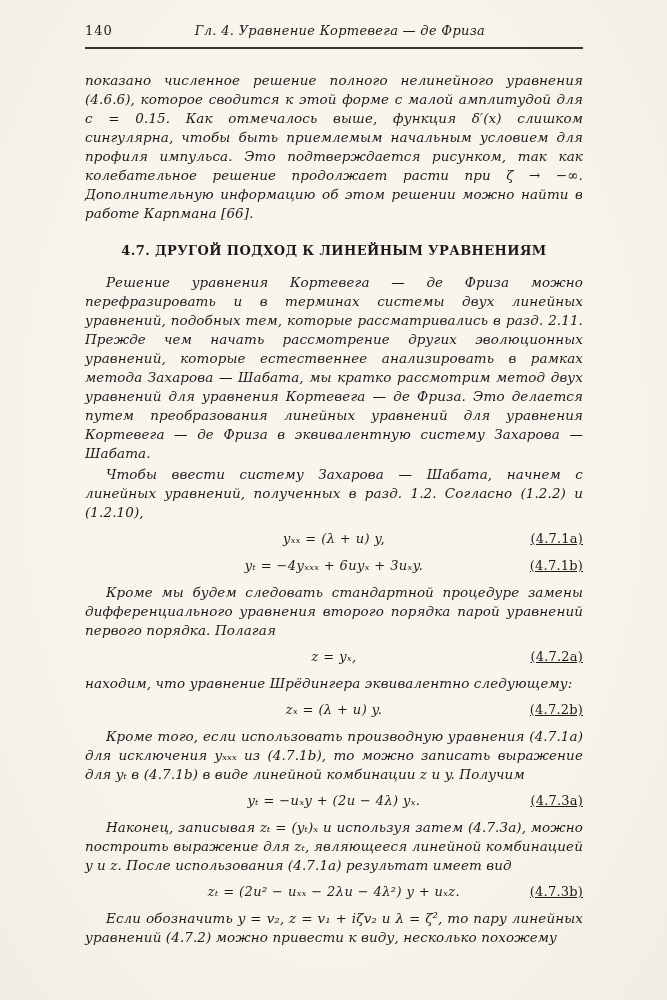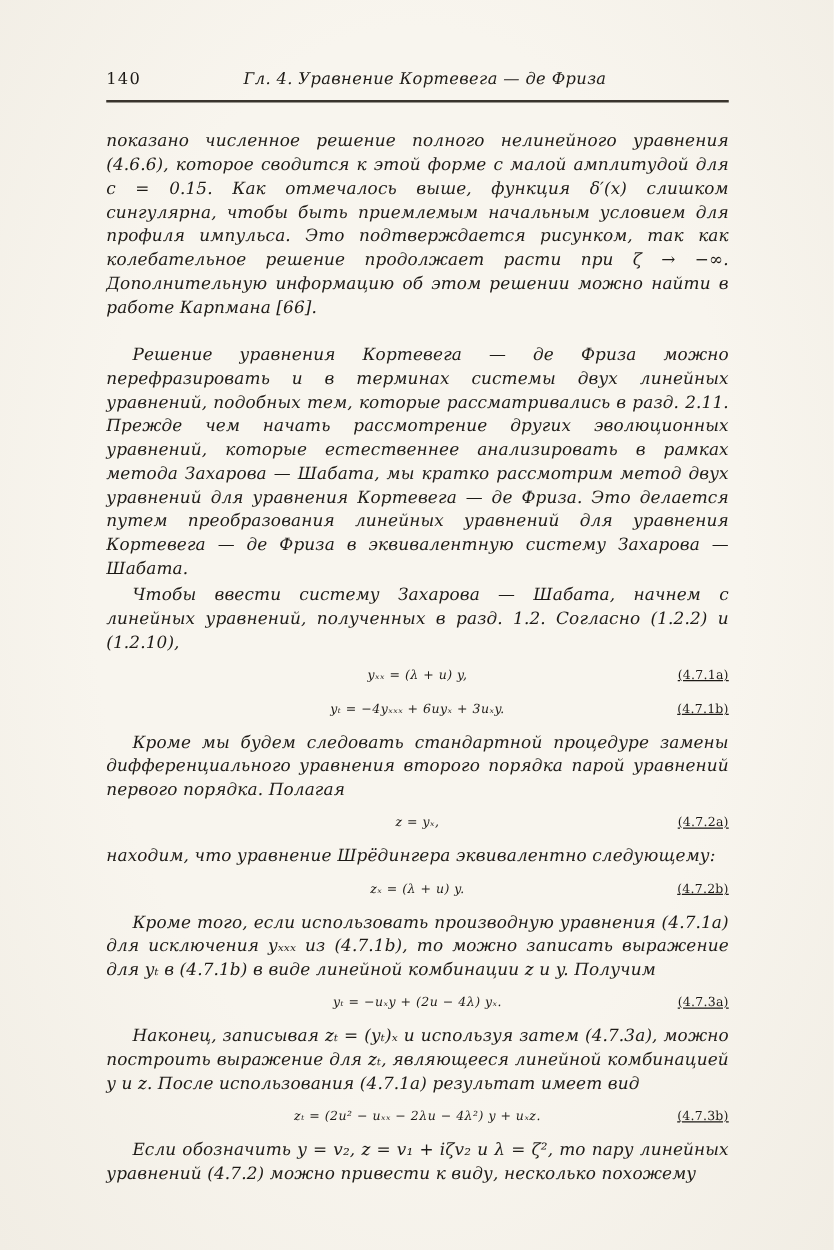--- a/index.html
+++ b/index.html
@@ -8,21 +8,21 @@
     height: 1000px;
     background: radial-gradient(ellipse at 50% 45%, #f8f5ee 55%, #f1ede4 100%);
     font-family: "DejaVu Serif", serif;
     color: #1d1a16;
     overflow: hidden;
   }
   .page {
     box-sizing: border-box;
     width: 667px;
     height: 1000px;
-    padding: 56px 84px 30px 85px;
+    padding: 23px 84px 30px 85px;
   }
   .page-header {
     position: relative;
     font-size: 13px;
     line-height: 16px;
     padding-bottom: 8px;
     border-bottom: 2px solid #39342d;
     margin-bottom: 22px;
   }
   .page-number { letter-spacing: 1px; }
@@ -47,41 +47,42 @@
     font-weight: bold;
     font-size: 13px;
     line-height: 17.5px;
     letter-spacing: 0.4px;
     margin: 19px 10px 13px 10px;
   }
   .heading-line { display: block; }
   .equation {
     position: relative;
     text-align: center;
-    font-size: 10px;
+    font-size: 13px;
     line-height: 20px;
     margin: 7px 0;
   }
   .equation.tight { margin: 1px 0 7px 0; }
   .formula { font-style: italic; letter-spacing: 0.4px; }
   .eq-number { position: absolute; right: 0; top: 0; font-style: normal; letter-spacing: 0.2px; text-decoration: underline; }
 </style>
 </head>
 <body>
 
 <div class="page">
 
   <header class="page-header">
     <span class="page-number">140</span>
     <span class="running-title">Гл. 4. Уравнение Кортевега — де Фриза</span>
   </header>
 
   <p class="body-text">показано численное решение полного нелинейного уравнения (4.6.6), которое сводится к этой форме с малой амплитудой для c = 0.15. Как отмечалось выше, функция δ′(x) слишком сингулярна, чтобы быть приемлемым начальным условием для профиля импульса. Это подтверждается рисунком, так как колебательное решение продолжает расти при ζ → −∞. Дополнительную информацию об этом решении можно найти в работе Карпмана [66].</p>
 
   <h2 class="section-heading">
+    <span class="heading-line">4.7. ДРУГОЙ ПОДХОД К ЛИНЕЙНЫМ УРАВНЕНИЯМ</span>
   </h2>
 
   <p class="body-text indent">Решение уравнения Кортевега — де Фриза можно перефразировать и в терминах системы двух линейных уравнений, подобных тем, которые рассматривались в разд. 2.11. Прежде чем начать рассмотрение других эволюционных уравнений, которые естественнее анализировать в рамках метода Захарова — Шабата, мы кратко рассмотрим метод двух уравнений для уравнения Кортевега — де Фриза. Это делается путем преобразования линейных уравнений для уравнения Кортевега — де Фриза в эквивалентную систему Захарова — Шабата.</p>
 
   <p class="body-text indent">Чтобы ввести систему Захарова — Шабата, начнем с линейных уравнений, полученных в разд. 1.2. Согласно (1.2.2) и (1.2.10),</p>
 
   <div class="equation">
     <span class="formula">yₓₓ = (λ + u) y,</span>
     <span class="eq-number">(4.7.1a)</span>
   </div>

